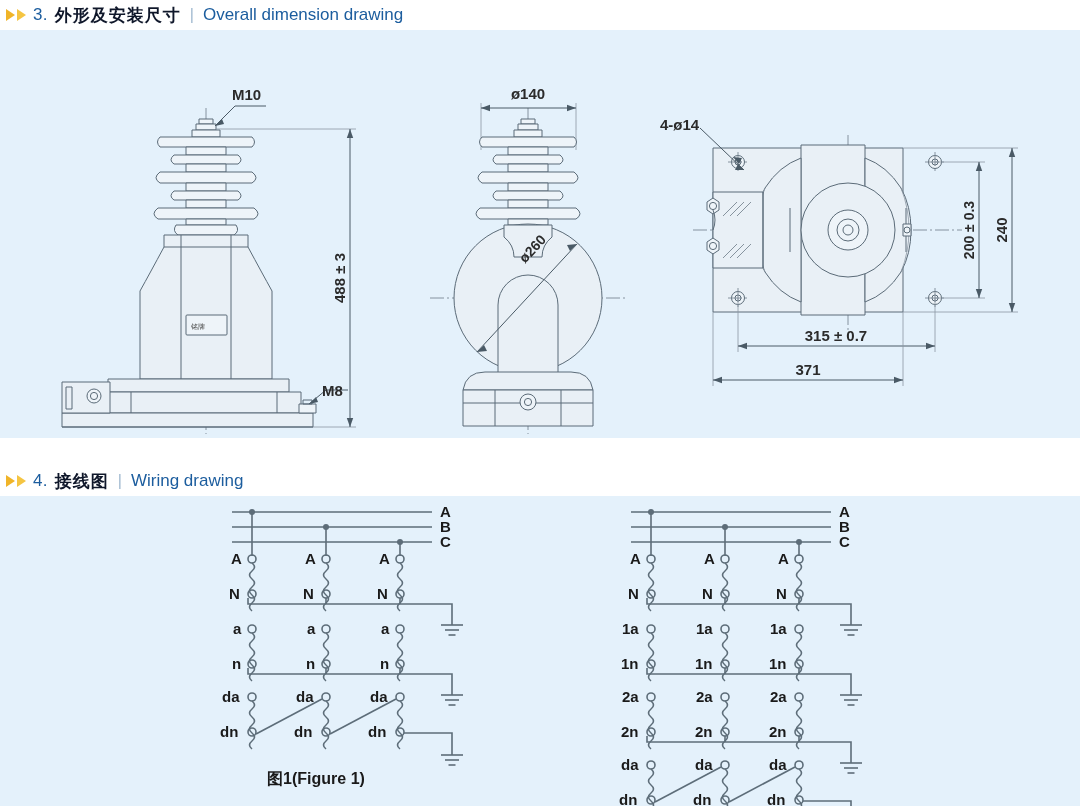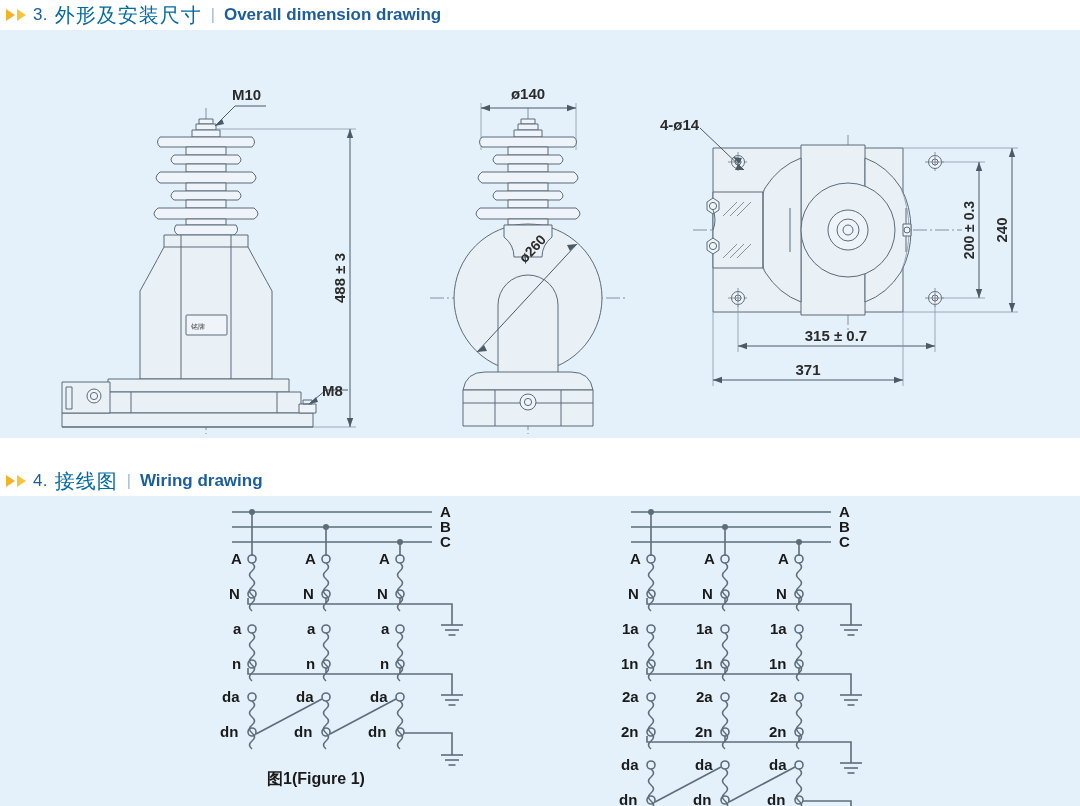--- a/index.html
+++ b/index.html
@@ -2,23 +2,23 @@
 <html><head>
 <meta charset="utf-8">
 <style>
   html,body{margin:0;padding:0;background:#ffffff;}
   body{width:1080px;height:806px;font-family:"Liberation Sans","DejaVu Sans",sans-serif;position:relative;overflow:hidden;}
   .section-header{display:flex;align-items:center;gap:7px;padding-left:6px;height:30px;}
   .arrows{display:flex;gap:2px;align-items:center;}
   .tri{width:0;height:0;border-left:9px solid #f0b428;border-top:6px solid transparent;border-bottom:6px solid transparent;}
   .tri.t2{border-left-color:#f5c542;}
   .sec-num{font-size:17px;color:#1c5d9e;font-weight:400;letter-spacing:.3px;}
-  .sec-cn{font-size:20px;color:#0369a1;font-weight:400;letter-spacing:1px;}
+  .sec-cn{font-size:17px;color:#0f172a;font-weight:700;letter-spacing:1px;}
   .sec-bar{color:#9fb8cf;font-size:16px;margin:0 2px;}
-  .sec-en{font-size:17px;color:#1c5d9e;font-weight:700;}
+  .sec-en{font-size:17px;color:#1c5d9e;font-weight:400;}
   .panel{background:#e4f1fb;position:relative;}
   #panel1{height:408px;}
   #panel2{height:332px;}
   .spacer{height:28px;background:#fff;}
   svg{display:block;position:absolute;top:0;left:0;}
   .ln{fill:none;stroke:#5b6b78;stroke-width:1;}
   .lnf{fill:#eef4f9;stroke:#5b6b78;stroke-width:1;}
   .lnf2{fill:#e9f0f6;stroke:#5b6b78;stroke-width:1;}
   .cl{fill:none;stroke:#7b8894;stroke-width:.9;stroke-dasharray:14 3 2 3;}
   .dim{fill:none;stroke:#4a5a66;stroke-width:1;}

